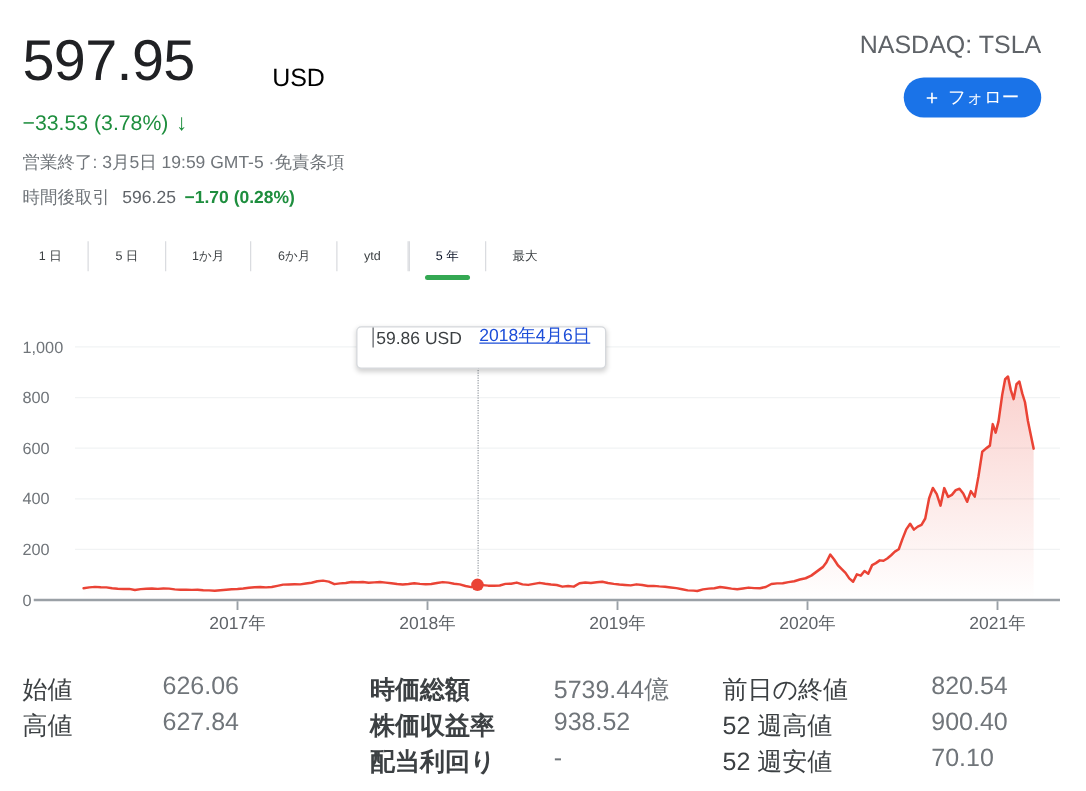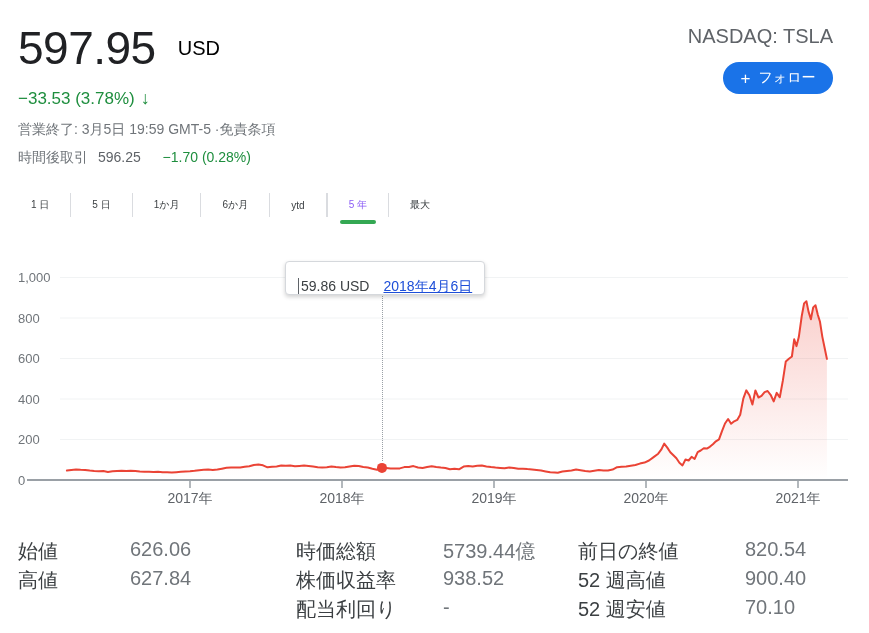--- a/index.html
+++ b/index.html
@@ -4,62 +4,62 @@
 <style>
   * { box-sizing: border-box; }
   html,body { margin:0; padding:0; }
   body {
     width:869px; height:633px; position:relative; overflow:hidden;
     background:#ffffff;
     font-family:"Liberation Sans","DejaVu Sans",sans-serif;
     color:#202124;
   }
   
-  .price-row { position:absolute; left:18px; top:22px; display:flex; align-items:center; }
+  .price-row { position:absolute; left:18px; top:22px; display:flex; align-items:flex-end;gap:40px; }
   .price-big { font-size:46px; line-height:1.15; color:#202124; letter-spacing:-0.5px; }
   .price-cur { font-size:20px; color:#000000; margin-left:22px; }
   .change-row { position:absolute; left:18px; top:88px; font-size:17px; color:#1e8e3e; display:flex; align-items:center; }
   .change-arrow { font-weight:bold; margin-left:6px; font-size:18px; }
   .meta1 { position:absolute; left:18px; top:121px; font-size:14px; color:#70757a; }
   .meta1 a { color:#70757a; text-decoration:none; }
   .meta2 { position:absolute; left:18px; top:149px; font-size:14px; color:#70757a; }
   .meta2 .ah-price { color:#5f6368; margin-left:6px; }
-  .meta2 .ah-change { color:#1e8e3e; margin-left:18px; }
+  .meta2 .ah-change { color:#1e8e3e; margin-left:3px;font-weight:bold; }
   .ticker { position:absolute; top:25px; right:36px; font-size:20px; color:#5f6368; }
   .follow-btn {
     position:absolute; top:62px; right:36px; width:110px; height:32px;
     background:#1a73e8; color:#fff; border:none; border-radius:16px;
     display:flex; align-items:center; justify-content:center; gap:8px;
     font-size:14px; cursor:pointer; font-family:inherit;
   }
   .follow-plus { font-size:17px; line-height:1; font-weight:400; }
   
   .tabs { position:absolute; left:10px; top:186px; height:38px; display:flex; align-items:stretch; }
   .tab { position:relative; display:flex; align-items:center; padding:0 21px; font-size:10px; color:#3c4043; cursor:pointer; }
   .tab-underline { position:absolute; left:50%; transform:translateX(-50%); bottom:0; width:36px; height:4px; border-radius:4px; background:#34a853; }
   .tab-divider { width:1px; background:#dadce0; align-self:center; height:24px; }
   
   #chart-svg { position:absolute; left:0; top:245px; }
   .crosshair { position:absolute; left:382px; top:293px; height:168px; width:0; border-left:1px dotted #9aa0a6; }
   .tooltip {
     position:absolute; left:285px; top:261px; height:31px;
     background:#fff; border:1px solid #d5d8dc; border-radius:4px;
     box-shadow:0 2px 4px rgba(0,0,0,0.18);
-    display:flex; align-items:flex-start; padding:16px 12px; font-size:14px; white-space:nowrap; z-index:5;
+    display:flex; align-items:flex-end; padding:16px 12px; font-size:14px; white-space:nowrap; z-index:5;
   }
   .tooltip .caret { display:inline-block; width:1px; height:16px; background:#5f6368; margin-right:2px; }
   .tooltip .tt-price { color:#3c4043; }
   .tooltip .tt-date { color:#1d4ed8; margin-left:14px;text-decoration:underline; }
   
   .stats-col { position:absolute; top:538px; font-size:20px; }
   .stats-row { display:flex; height:29px; align-items:flex-start; }
   .stats-label { color:#3c4043; }
   .stats-value { color:#70757a; }
   #stats-col-0 { left:18px; }  #stats-col-0 .stats-label { width:112px; }
-  #stats-col-1 { left:296px; } #stats-col-1 .stats-label { width:147px; }
+  #stats-col-1 { left:296px; } #stats-col-1 .stats-label { width:147px;font-weight:bold; }
   #stats-col-2 { left:578px; } #stats-col-2 .stats-label { width:167px; }
 </style>
 </head>
 <body>
 
 <div class="price-row">
   <span class="price-big">597.95</span>
   <span class="price-cur">USD</span>
 </div>
 
@@ -100,21 +100,21 @@
     <div class="tab-divider"></div>
     <div class="tab">
       <span>6か月</span>
     </div>
     <div class="tab-divider"></div>
     <div class="tab">
       <span>ytd</span>
     </div>
     <div class="tab-divider"></div>
     <div class="tab-divider"></div>
-    <div class="tab" style="color: #8b5cf6;">
+    <div class="tab" style="color: #0f172a;">
       <span>5 年</span>
       <span class="tab-underline"></span>
     </div>
     <div class="tab-divider"></div>
     <div class="tab">
       <span>最大</span>
     </div>
   </div>
 
 <svg id="chart-svg" width="869" height="270" viewBox="0 245 869 270">

